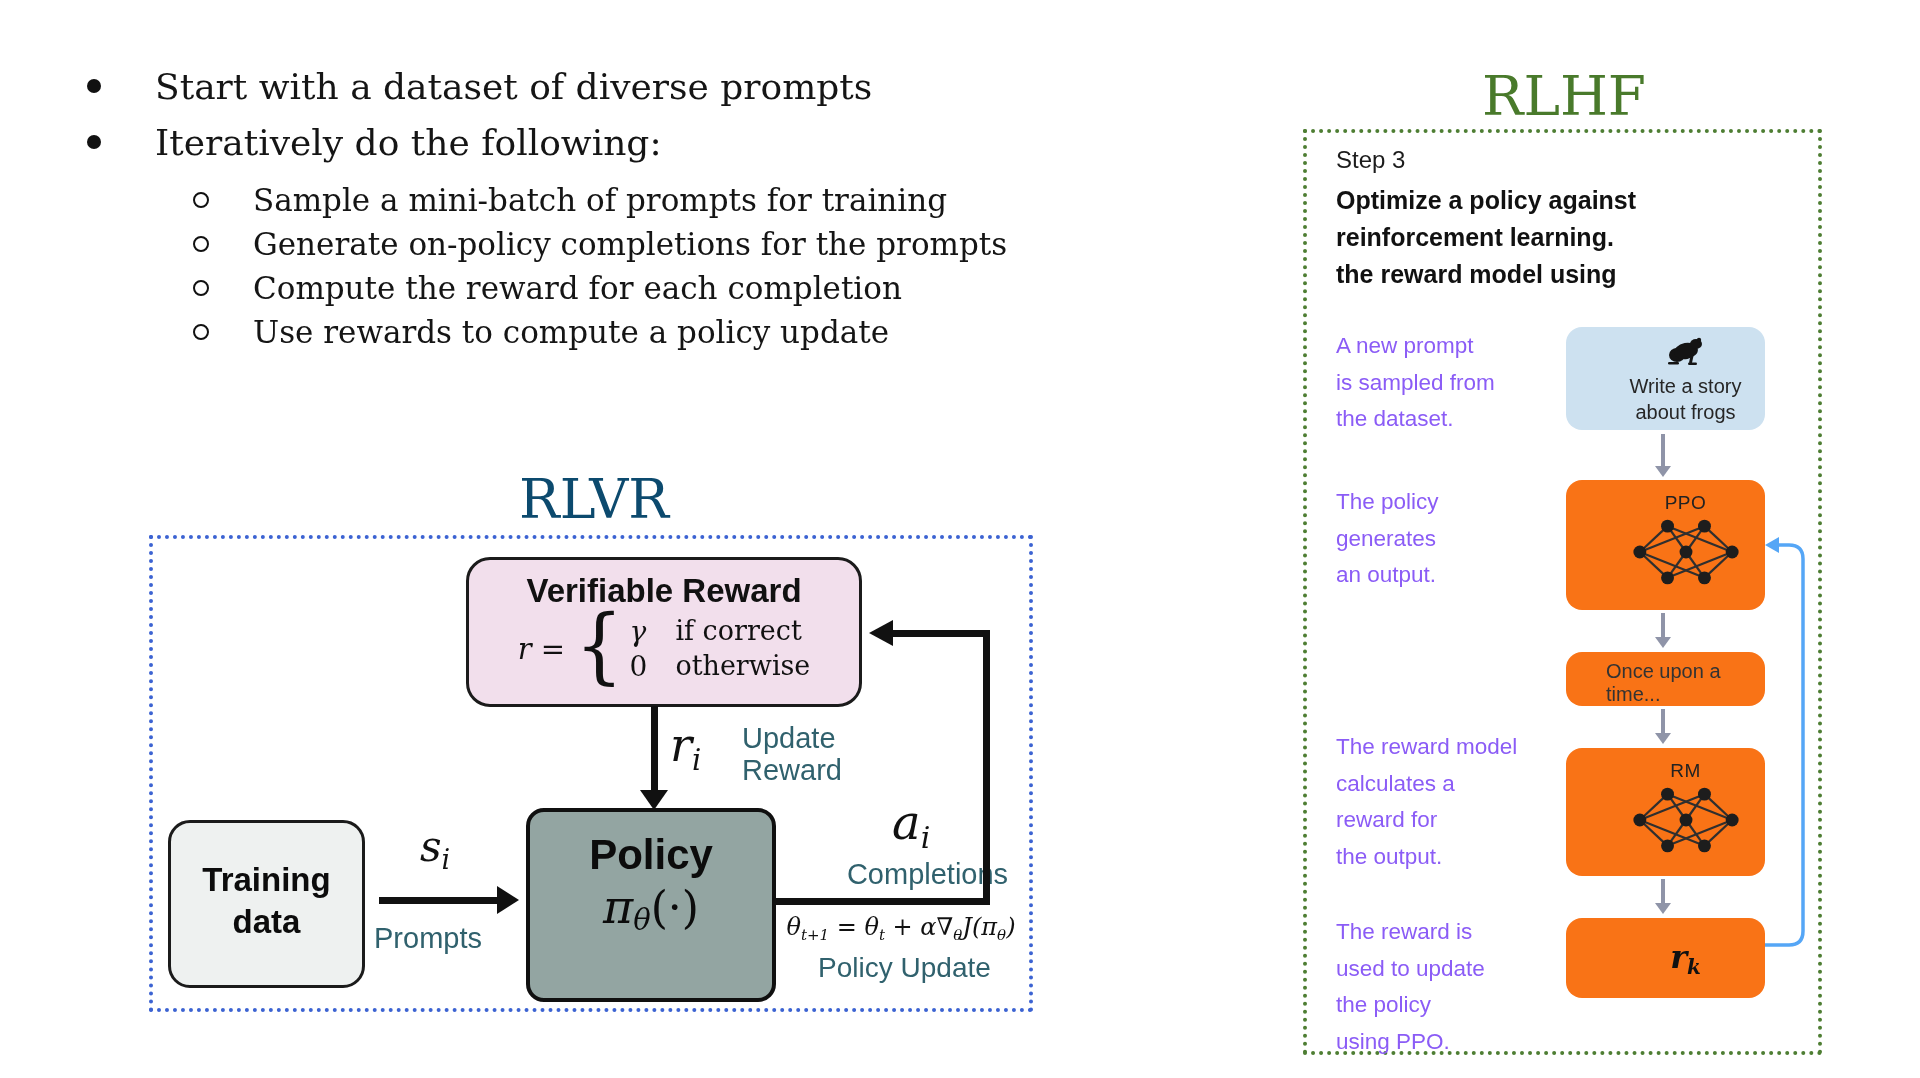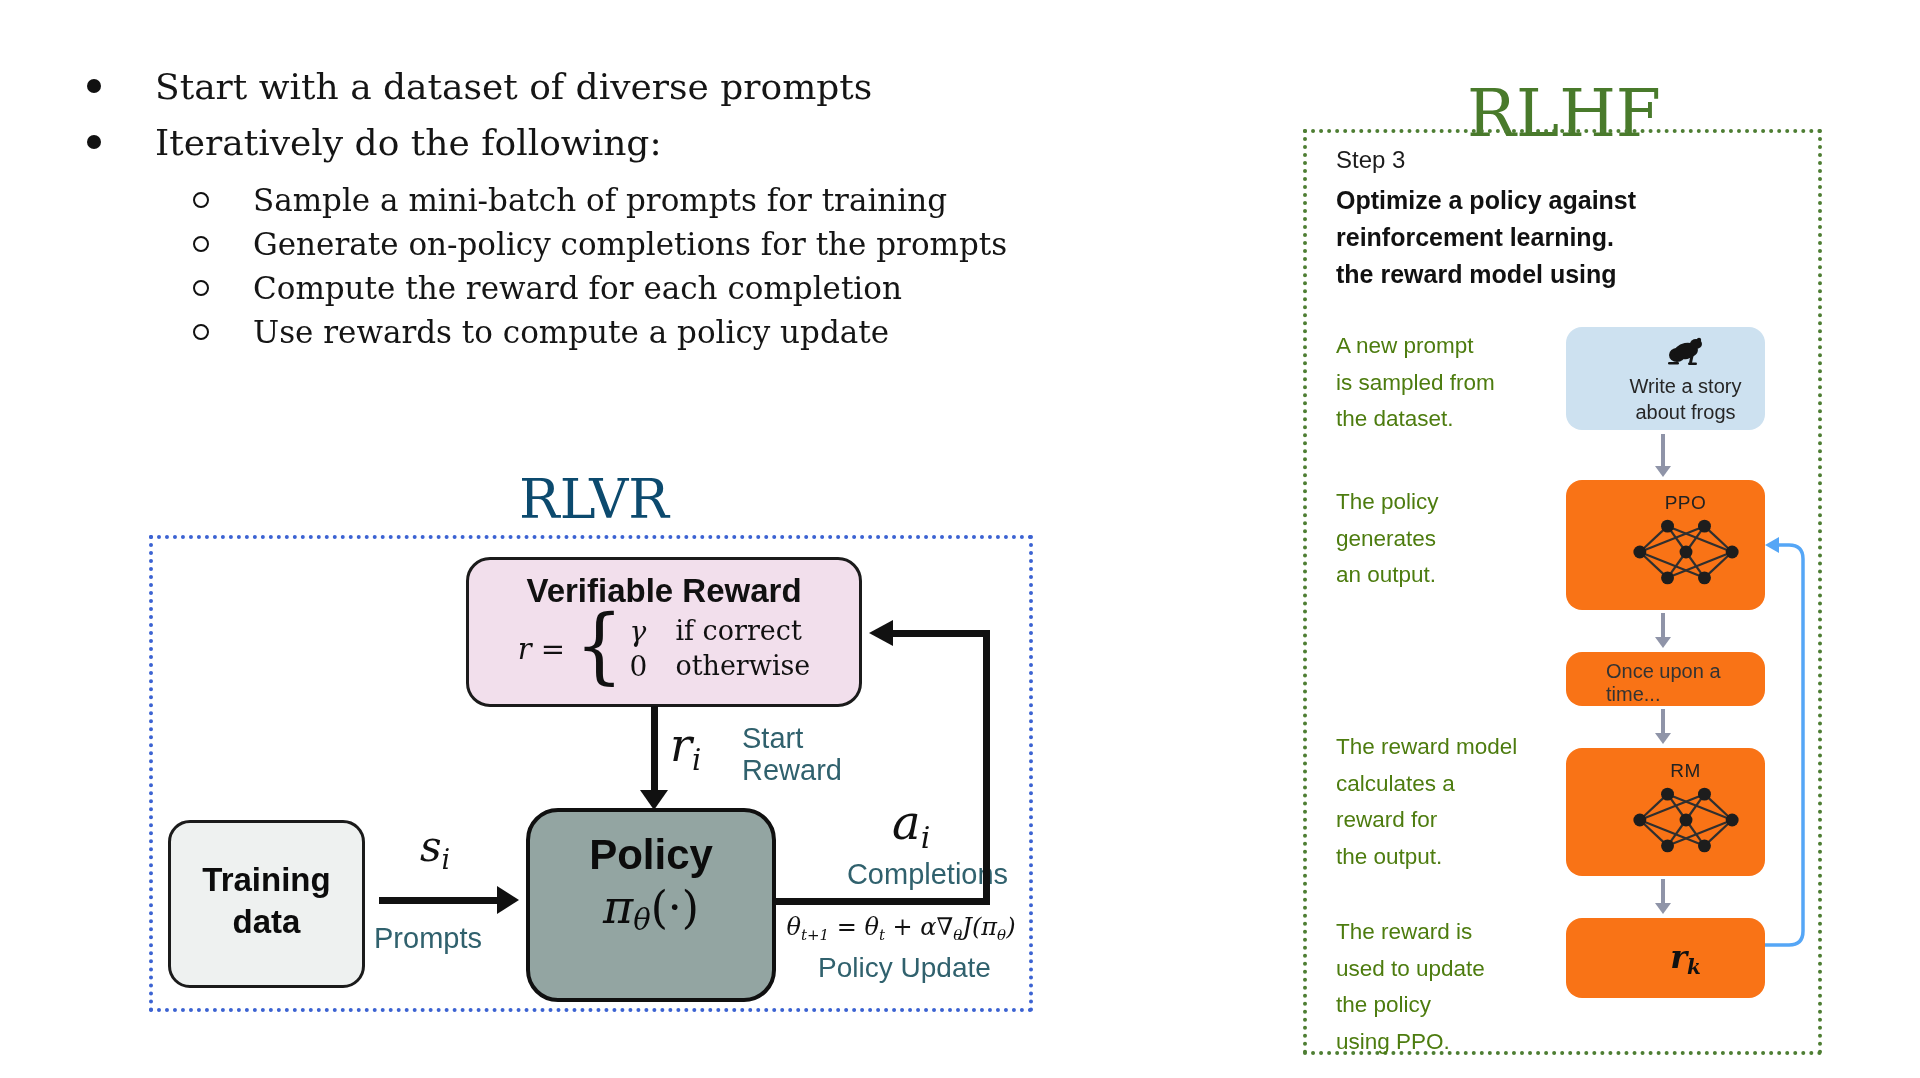--- a/index.html
+++ b/index.html
@@ -31,21 +31,21 @@
          font-family:"DejaVu Serif",serif;color:#111;}
   .vr-lhs{font-size:29px;}
   .vr-lhs .sym{font-style:italic;}
   .vr-brace{font-size:76px;font-weight:400;line-height:0.9;transform:scaleY(1.08);margin:0 6px 6px 10px;}
   .vr-cases{display:flex;flex-direction:column;gap:2px;text-align:left;}
   .vr-case{display:flex;font-size:27px;}
   .vr-val{width:46px;font-size:28px;}
   .italic{font-style:italic;}
 
   .policy-blob{left:526px;top:808px;width:250px;height:194px;background:#93a5a2;border:4.5px solid #101010;
-               border-radius:32px;box-sizing:border-box;display:flex;flex-direction:column;align-items:center;}
+               border-radius:18px;box-sizing:border-box;display:flex;flex-direction:column;align-items:center;}
   .policy-word{margin-top:22px;font-size:42px;font-weight:bold;color:#0c0c0c;line-height:1;}
   .policy-math{margin-top:8px;font-family:"DejaVu Serif",serif;font-size:46px;color:#0c0c0c;line-height:1;}
   .policy-math .pi{font-style:italic;}
   .policy-math .psub{font-size:29px;font-style:italic;vertical-align:-0.25em;}
   .policy-math .args{font-size:44px;}
 
   .training-box{left:168px;top:820px;width:197px;height:168px;background:#eef1f0;border:3.5px solid #1b1b1b;
                 border-radius:22px;box-sizing:border-box;text-align:center;font-size:33px;font-weight:bold;
                 line-height:42px;padding-top:36px;color:#0c0c0c;}
 
@@ -54,26 +54,26 @@
   .teal{color:#30616d;}
 
   .line{background:#111;position:absolute;}
   .tri{position:absolute;width:0;height:0;}
 
   .upd-eq{left:770px;top:913px;width:262px;text-align:center;font-family:"DejaVu Serif",serif;
           font-style:italic;font-size:24px;color:#111;}
   .upd-eq .es{font-size:15px;vertical-align:-0.3em;}
 
   
-  .rlhf-title{left:1404px;top:76px;width:320px;text-align:center;font-family:"DejaVu Serif",serif;
-              font-size:65px;color:#497a2b;}
+  .rlhf-title{left:1404px;top:64px;width:320px;text-align:center;font-family:"DejaVu Serif",serif;
+              font-size:55px;color:#497a2b;}
   .rlhf-border{left:1303px;top:129px;width:519px;height:926px;border:4px dotted #4e7e33;box-sizing:border-box;}
   .step-lbl{left:1336px;top:146px;font-size:24px;color:#1c1c1c;}
   .rlhf-heading{left:1336px;top:182px;font-size:25px;font-weight:bold;line-height:37px;color:#111;}
-  .caption{position:absolute;left:1336px;font-size:22.5px;line-height:36.5px;color:#4d7c0f;}
+  .caption{position:absolute;left:1336px;font-size:22.5px;line-height:36.5px;color:#8b5cf6;}
 
   .flow-box{position:absolute;left:1566px;width:199px;box-sizing:border-box;border-radius:16px;
             display:flex;flex-direction:column;align-items:center;padding-left:40px;}
   .box-blue{background:#cde1f0;}
   .box-gray{background:#f97316;}
   .prompt-text{font-size:20px;line-height:26px;color:#262626;text-align:center;margin-top:6px;}
   .model-lbl{font-size:19px;color:#222;margin-top:12px;letter-spacing:0.5px;}
   .once-text{font-size:20px;color:#333;}
   .rk-math{font-family:"DejaVu Serif",serif;font-style:italic;font-weight:bold;font-size:32px;color:#111;}
   .rk-math .msub{font-size:20px;vertical-align:-0.3em;}
@@ -137,21 +137,21 @@
     </div>
   </div>
 
   <div class="line" style="left:651px;top:706px;width:7px;height:84px;"></div>
   <div class="tri" style="left:640px;top:790px;border-left:14px solid transparent;border-right:14px solid transparent;border-top:20px solid #111;"></div>
 
   <div class="abs mathlbl" style="left:670px;top:722px;font-size:46px;">
     <span>r</span><span class="msub" style="font-size:29px;">i</span>
   </div>
   <div class="abs teal" style="left:742px;top:722px;font-size:29px;line-height:32px;">
-    <div>Start</div>
+    <div>Update</div>
     <div>Reward</div>
   </div>
 
   <div class="abs training-box">
     <div>Training</div>
     <div>data</div>
   </div>
 
   <div class="abs mathlbl" style="left:420px;top:826px;font-size:42px;">
     <span>s</span><span class="msub" style="font-size:27px;">i</span>

